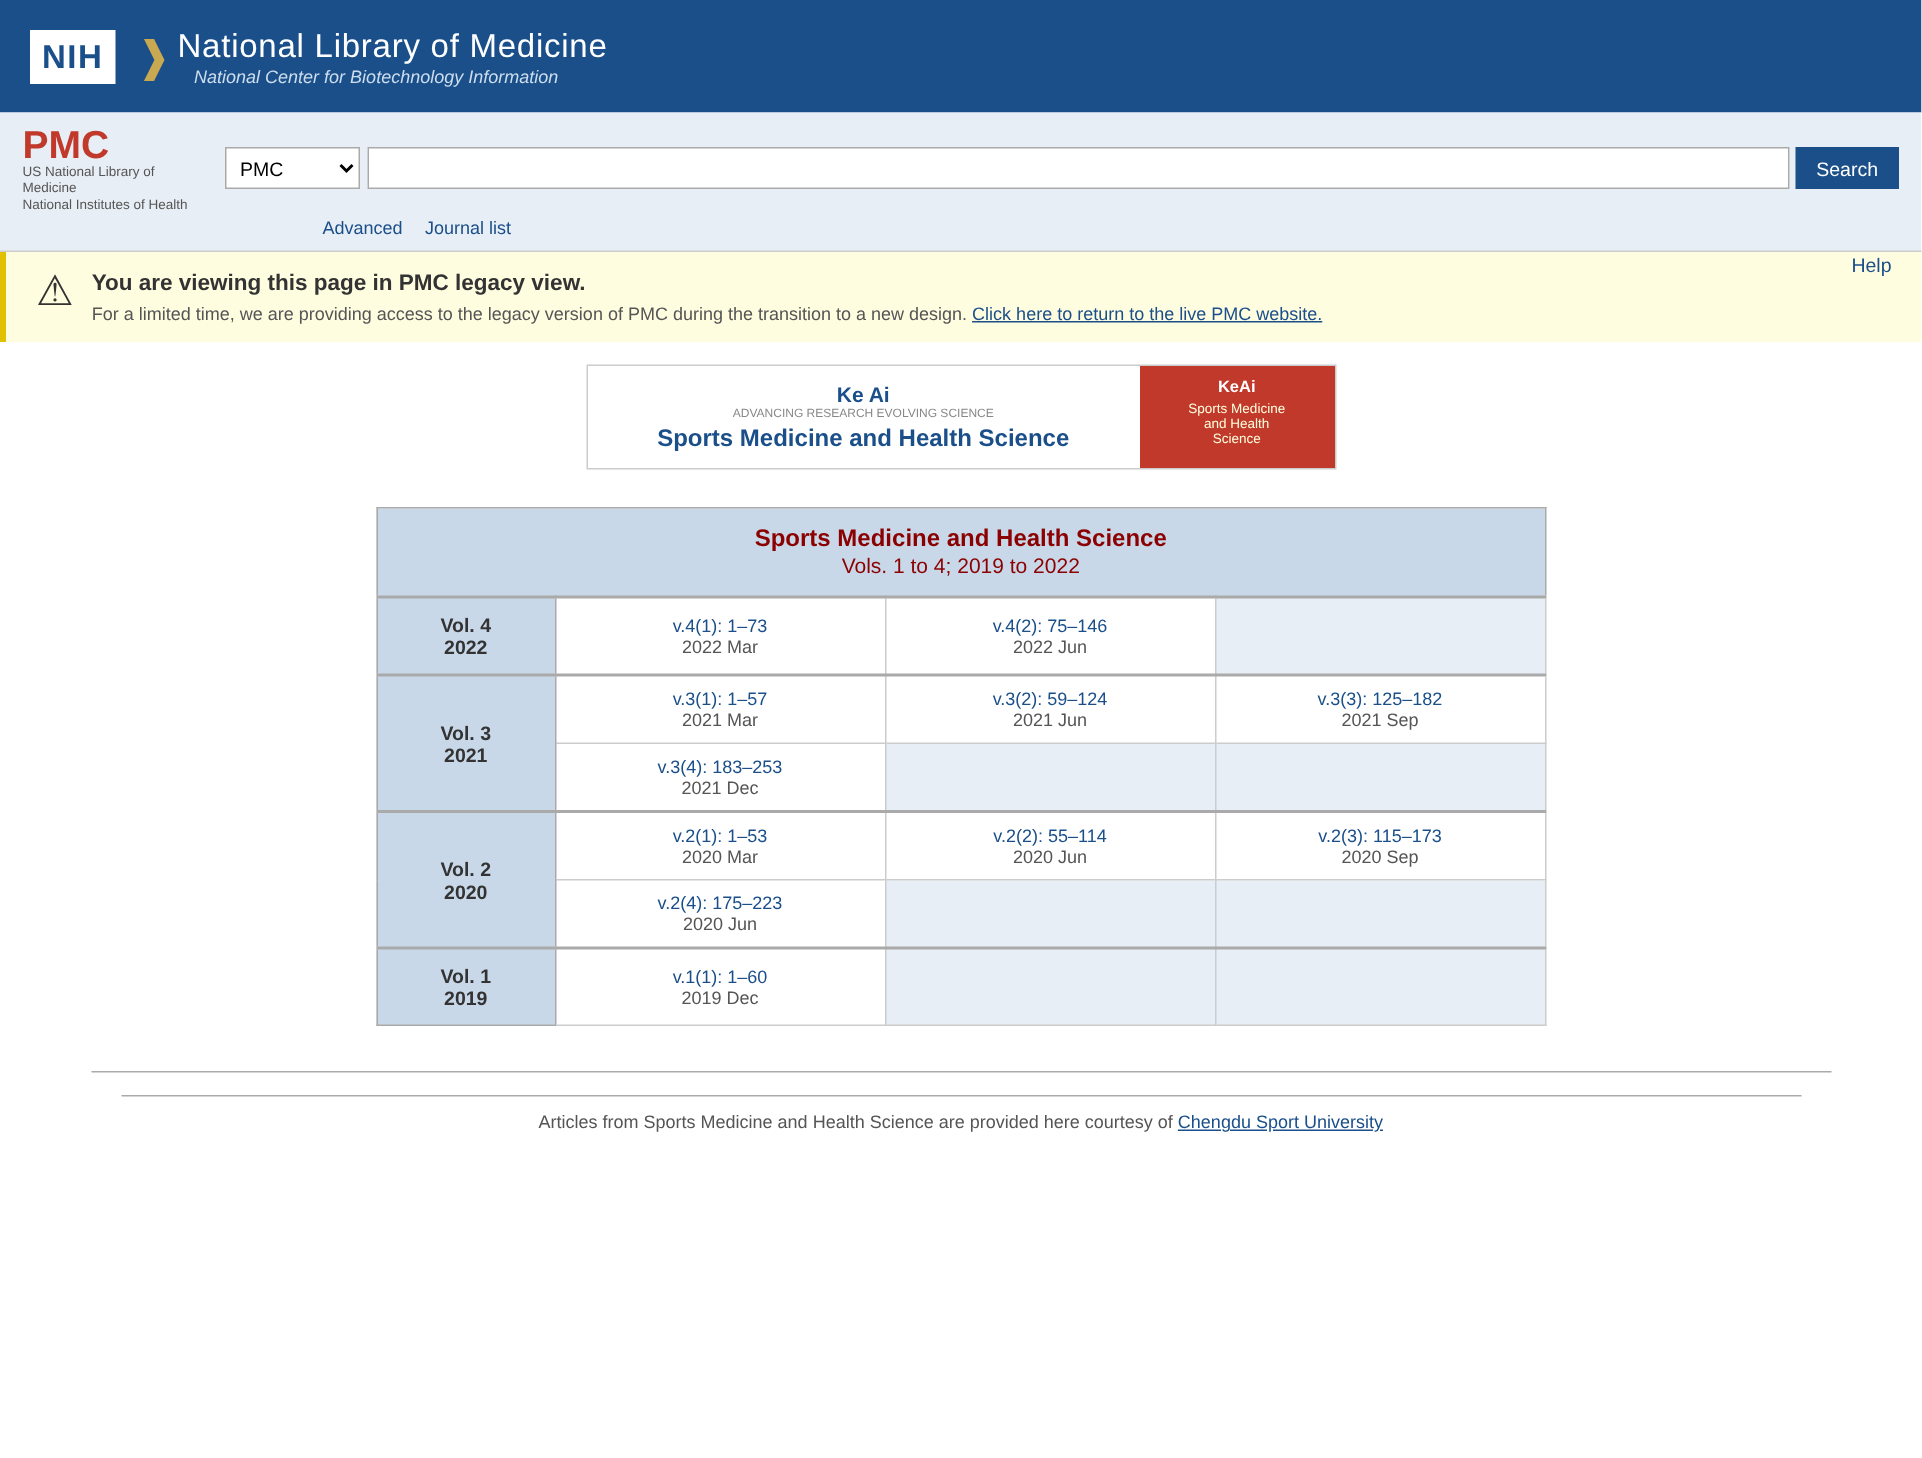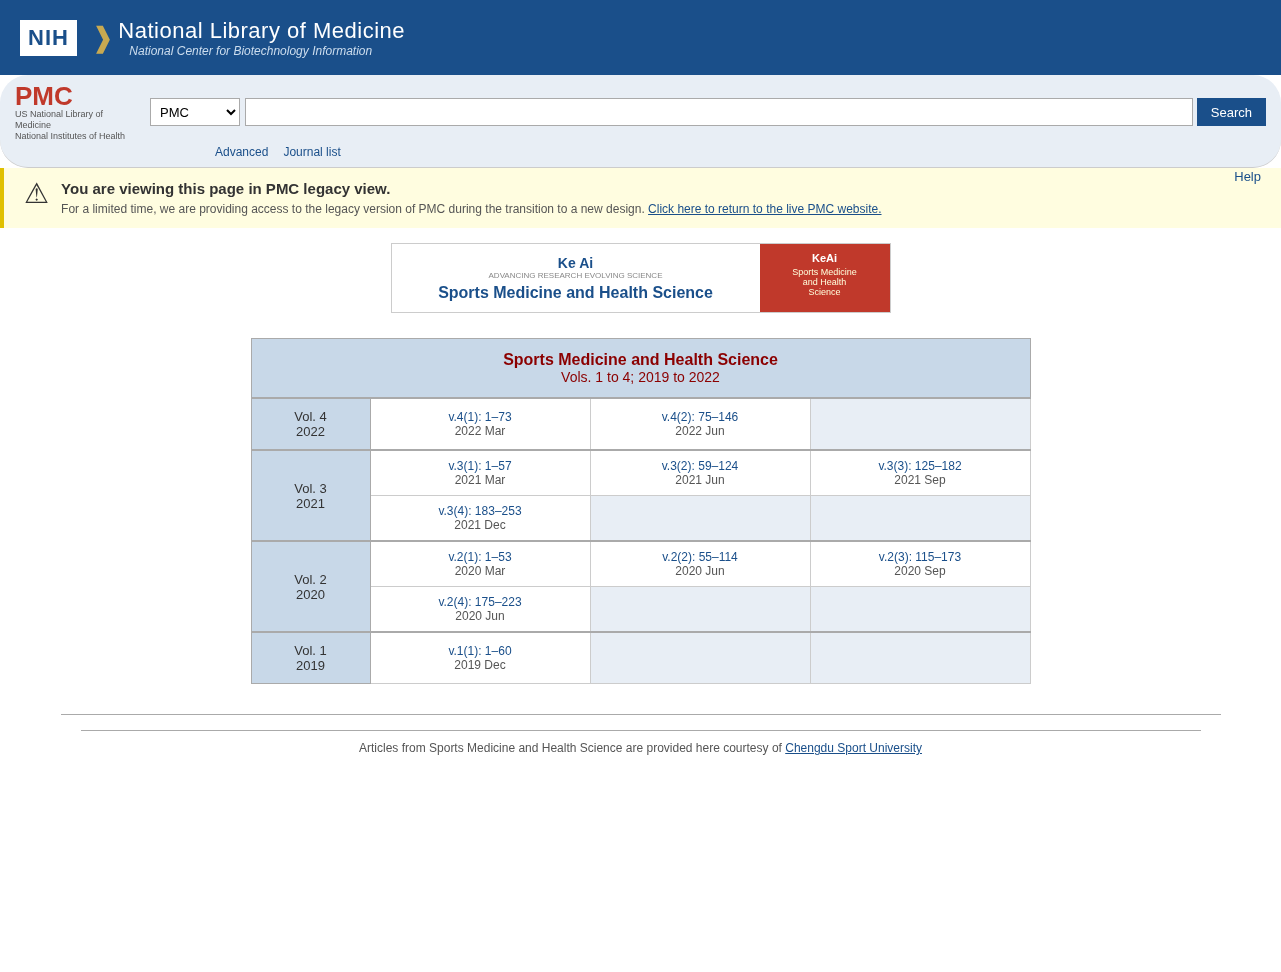--- a/index.html
+++ b/index.html
@@ -35,21 +35,20 @@
     #nih-title-block h1 { font-size: 22px; font-weight: normal; letter-spacing: 0.5px; }
     #nih-title-block p { font-size: 12px; font-style: italic; color: #cde; margin-left: 11px; }
 
     
     #search-bar {
       background: #e8eef5;
       border-bottom: 1px solid #ccc;
       padding: 8px 15px;
       display: flex;
       flex-direction: column;
-      border-radius: 28px;
     }
     #search-bar-top {
       display: flex;
       align-items: center;
     }
     #pmc-logo-small { margin-right: 15px; }
     #pmc-logo-text {
       font-size: 26px;
       font-weight: bold;
       color: #c0392b;
@@ -207,21 +206,21 @@
       font-size: 16px;
       font-weight: bold;
     }
     #table-journal-vols {
       color: #8b0000;
       font-size: 14px;
     }
     .vol-label-cell {
       background: #c8d8e8;
       text-align: center;
-      font-weight: normal;
+      font-weight: bold;
       vertical-align: middle;
       padding: 10px 12px;
       font-size: 13px;
       border-right: 1px solid #aaa;
     }
     .vol-label-cell .vol-year { display: block; }
     .issue-cell {
       text-align: center;
       padding: 8px 12px;
       font-size: 12px;

